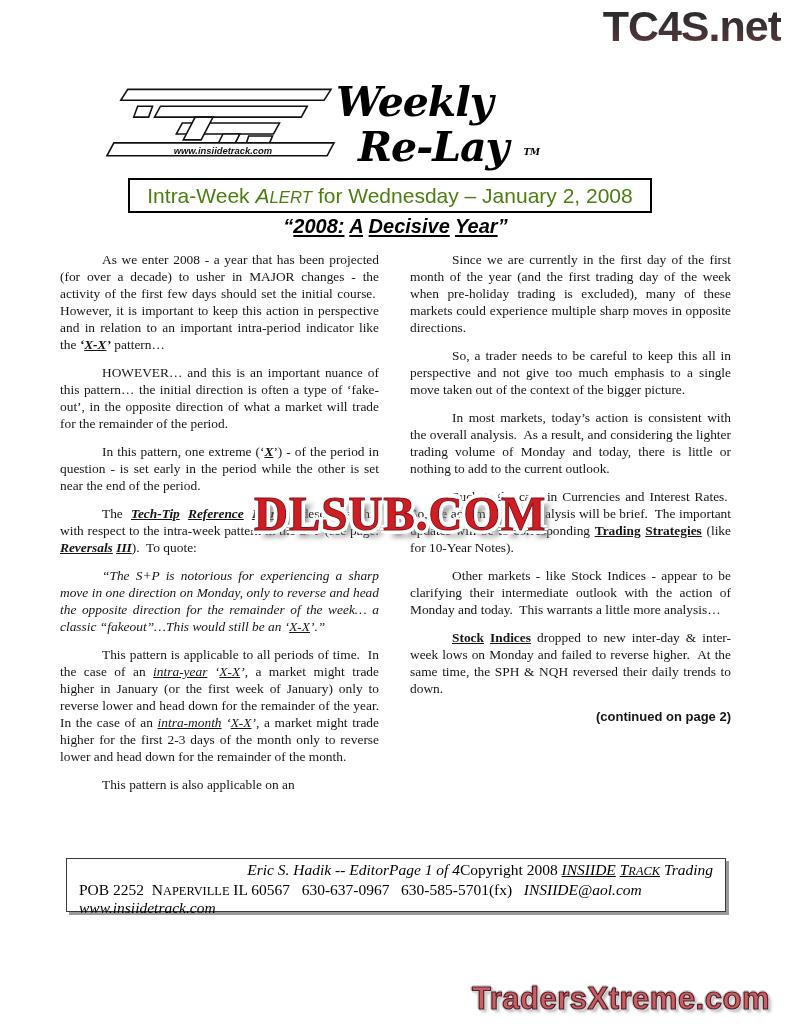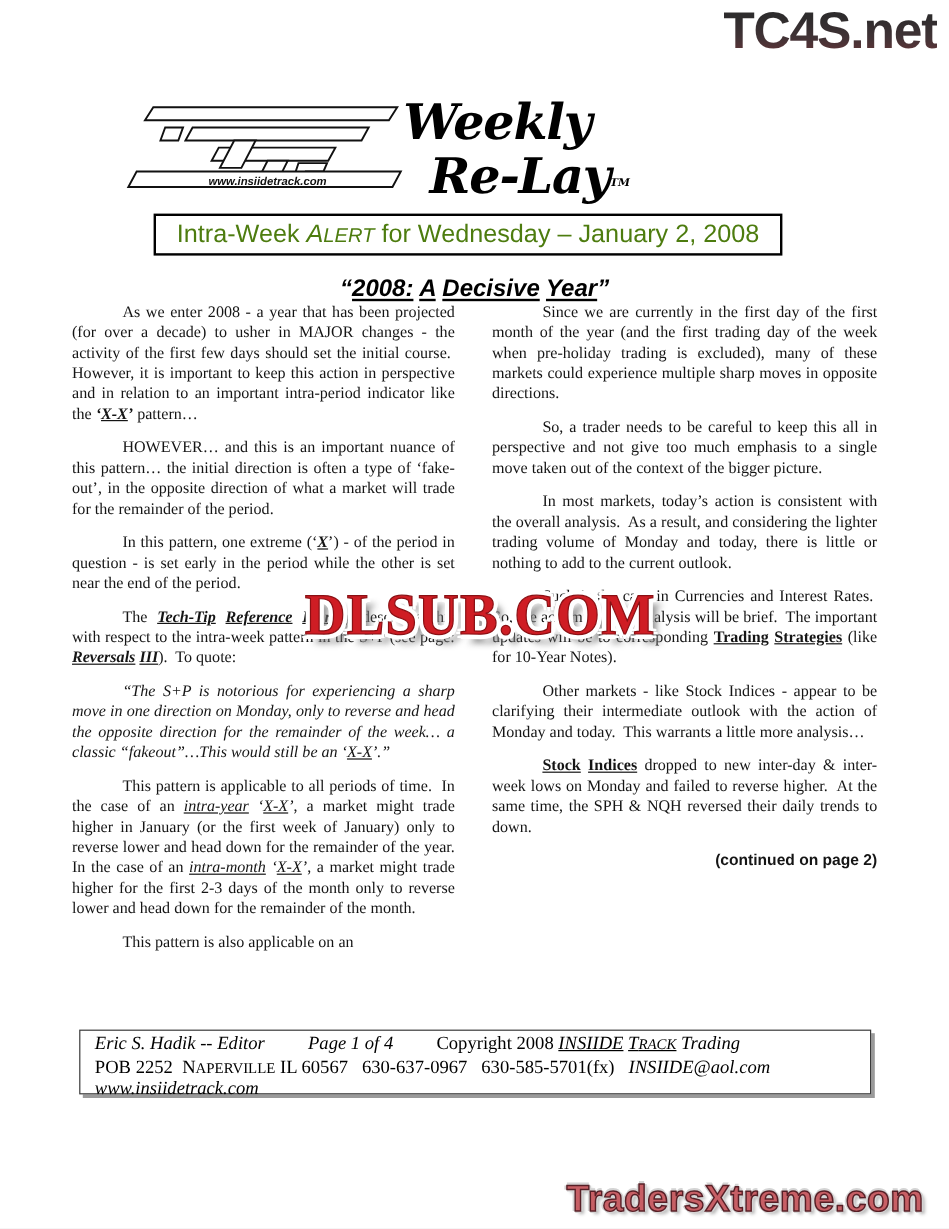--- a/index.html
+++ b/index.html
@@ -12,30 +12,30 @@
         color:#4a3134;background:linear-gradient(180deg,#2e2c2d 25%,#413336 60%,#6a3437 95%);
         -webkit-background-clip:text;background-clip:text;-webkit-text-fill-color:transparent;}
 
   
   .ittc{position:absolute;left:98px;top:86px;width:238px;height:86px;}
   .ittc svg{width:100%;height:100%;}
   .mast-title{position:absolute;left:336px;top:80px;width:210px;
         font-family:"DejaVu Serif",serif;font-weight:bold;font-style:italic;
         font-size:41px;line-height:45px;letter-spacing:-1px;color:#000;}
   .mast-title .l2{margin-left:22px;}
-  .mast-title sup{font-size:9px;letter-spacing:0;vertical-align:6px;}
+  .mast-title sup{font-size:9px;letter-spacing:0;vertical-align:6px;padding-left:15px;}
 
   
   .alert-box{position:absolute;left:128px;top:178px;width:520px;height:31px;border:2px solid #000;
         display:flex;align-items:center;justify-content:center;
         font-family:"Liberation Sans",sans-serif;font-size:21px;color:#4d7c0f;white-space:nowrap;}
   .alert-box .sm, .sm{font-size:0.8em;}
 
   
-  .headline{position:absolute;left:0;top:230px;width:791px;text-align:center;
+  .headline{position:absolute;left:0;top:215px;width:791px;text-align:center;
         font-family:"Liberation Sans",sans-serif;font-weight:bold;font-style:italic;font-size:20px;color:#000;}
   .headline u{text-decoration-thickness:2px;text-underline-offset:2px;}
 
   
   .col{position:absolute;top:251px;font-size:13.4px;line-height:17px;text-align:justify;}
   .col-left{left:60px;width:319px;}
   .col-right{left:410px;width:321px;}
   .col p{margin:0 0 11px 0;text-indent:42px;}
   .col p.noindent{text-indent:0;}
   .col p.quote{font-style:italic;}
@@ -47,21 +47,21 @@
         font-family:"Liberation Serif",serif;font-weight:900;font-size:47px;letter-spacing:1px;
         color:#cf1d24;-webkit-text-stroke:1px #8a1014;transform:scaleY(1.04);
         text-shadow:-4px 0 0 #fff,4px 0 0 #fff,0 -4px 0 #fff,0 4px 0 #fff,
                     -3px -3px 0 #fff,3px -3px 0 #fff,-3px 3px 0 #fff,3px 3px 0 #fff,
                     7px 7px 5px rgba(125,125,125,0.85);}
 
   
   .footer-box{position:absolute;left:66px;top:858px;width:658px;height:52px;
         border:1px solid #3a3a3a;box-shadow:3px 3px 0 0 #9a9a9a;background:#fff;
         font-size:15.5px;color:#000;}
-  .footer-row{display:flex;justify-content:flex-start;align-items:baseline;padding:2px 12px 0 12px;gap:36px;}
+  .footer-row{display:flex;justify-content:flex-end;align-items:baseline;padding:2px 12px 0 12px;}
 
   
   .txlogo{position:absolute;left:472px;top:981px;
         font-family:"Liberation Sans",sans-serif;font-weight:bold;font-size:31px;letter-spacing:0.5px;
         color:#c75f65;-webkit-text-stroke:1.2px #571f26;
         text-shadow:-2px 0 0 #d4d4d4,2px 0 0 #d4d4d4,0 -2px 0 #d4d4d4,0 2px 0 #d4d4d4,3px 3px 3px #b5b5b5;}
 </style>
 </head>
 <body>
 

